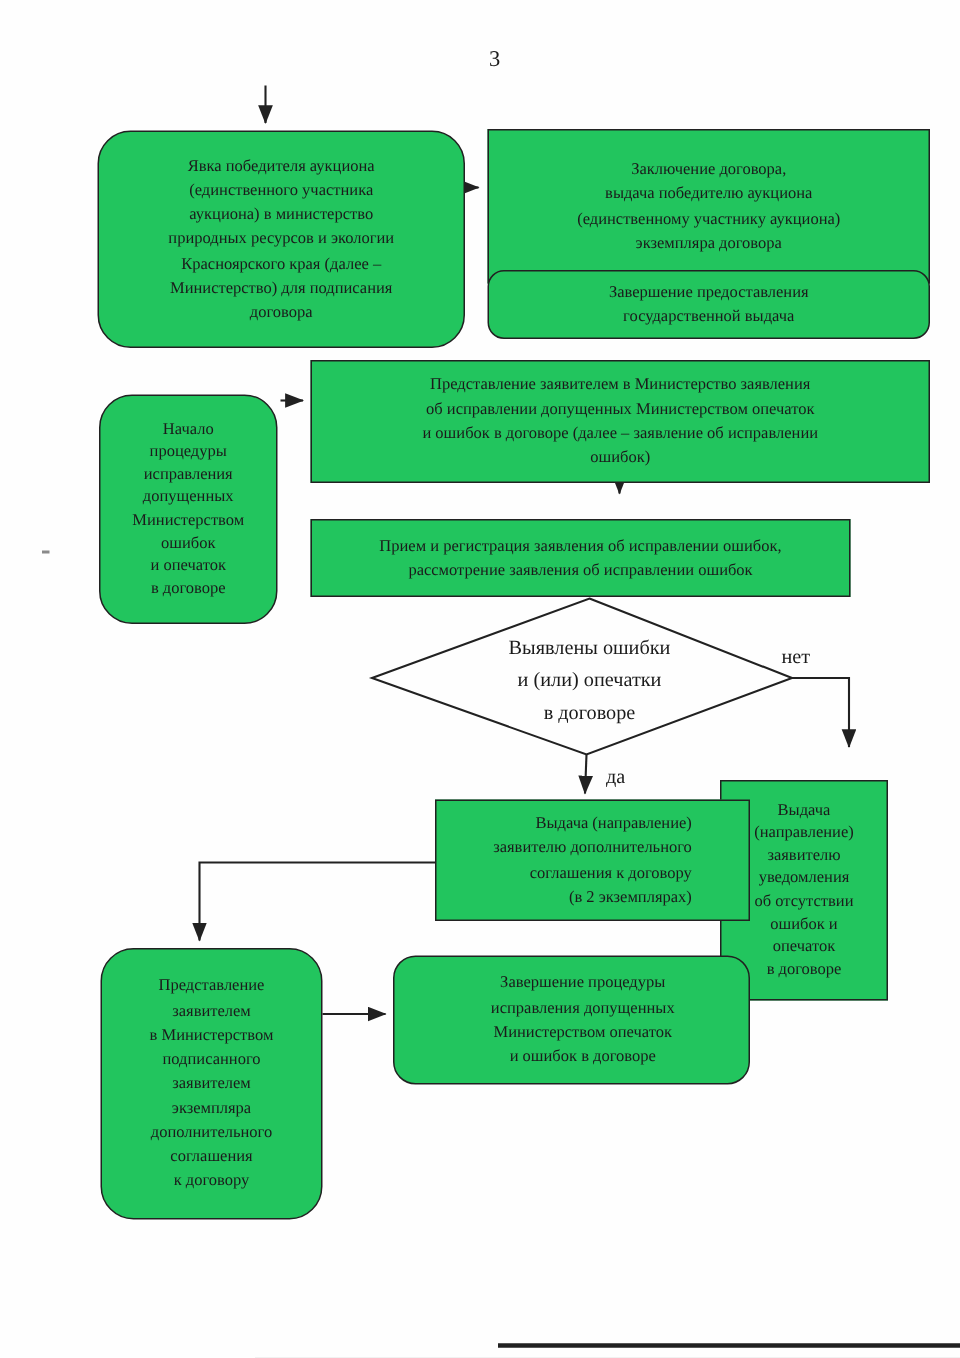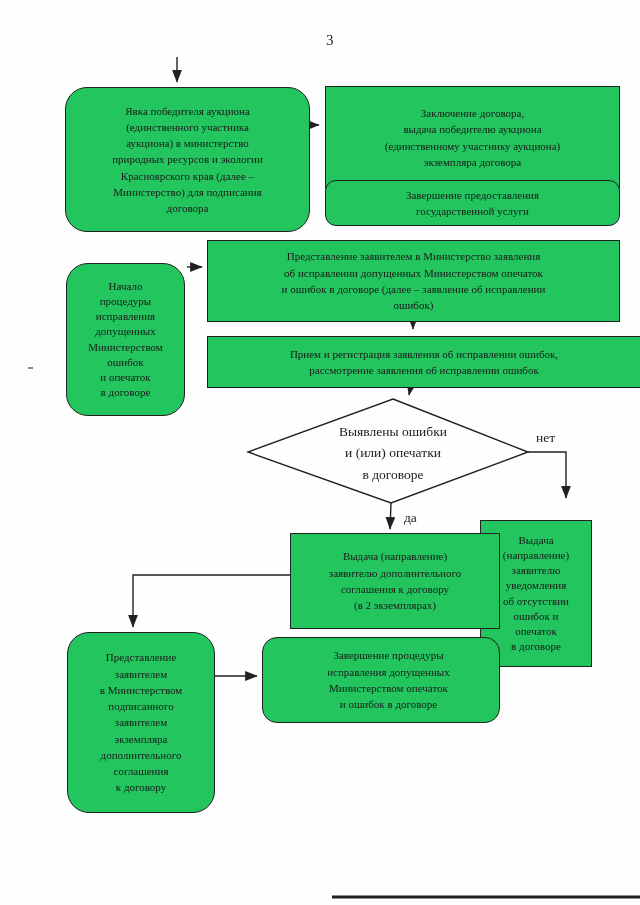--- a/index.html
+++ b/index.html
@@ -82,68 +82,68 @@
 
   <div class="node" style="left:325px;top:86px;width:295px;height:103px;">
     <span class="node-text">Заключение договора,
 выдача победителю аукциона
 (единственному участнику аукциона)
 экземпляра договора</span>
   </div>
 
   <div class="node rounded-sm" style="left:325px;top:180px;width:295px;height:46px;">
     <span class="node-text">Завершение предоставления
-государственной услуги</span>
+государственной выдача</span>
   </div>
 
   <div class="node rounded tight" style="left:66px;top:247px;width:119px;height:153px;">
     <span class="node-text">Начало
 процедуры
 исправления
 допущенных
 Министерством
 ошибок
 и опечаток
 в договоре</span>
   </div>
 
   <div class="node" style="left:207px;top:240px;width:413px;height:82px;">
     <span class="node-text">Представление заявителем в Министерство заявления
 об исправлении допущенных Министерством опечаток
 и ошибок в договоре (далее – заявление об исправлении
 ошибок)</span>
   </div>
 
-  <div class="node" style="left:207px;top:336px;width:434px;height:52px;">
+  <div class="node" style="left:207px;top:346px;width:360px;height:52px;">
     <span class="node-text">Прием и регистрация заявления об исправлении ошибок,
 рассмотрение заявления об исправлении ошибок</span>
   </div>
 
   <div class="diamond-text" style="left:318px;top:420px;width:150px;height:66px;">
     <span class="node-text">Выявлены ошибки
 и (или) опечатки
 в договоре</span>
   </div>
 
-  <div class="edge-label" style="left:534px;top:430px;">нет</div>
+  <div class="edge-label" style="left:519px;top:430px;">нет</div>
 
   <div class="edge-label" style="left:402px;top:510px;">да</div>
 
   <div class="node tight" style="left:480px;top:504px;width:112px;height:147px;justify-content:center;">
     <span class="node-text">Выдача
 (направление)
 заявителю
 уведомления
 об отсутствии
 ошибок и
 опечаток
 в договоре</span>
   </div>
 
-  <div class="node" style="left:290px;top:533px;width:210px;height:96px;">
+  <div class="node" style="left:290px;top:533px;width:210px;height:81px;text-align:right;">
     <span class="node-text">Выдача (направление)
 заявителю дополнительного
 соглашения к договору
 (в 2 экземплярах)</span>
   </div>
 
   <div class="node rounded" style="left:67px;top:632px;width:148px;height:181px;">
     <span class="node-text">Представление
 заявителем
 в Министерством

